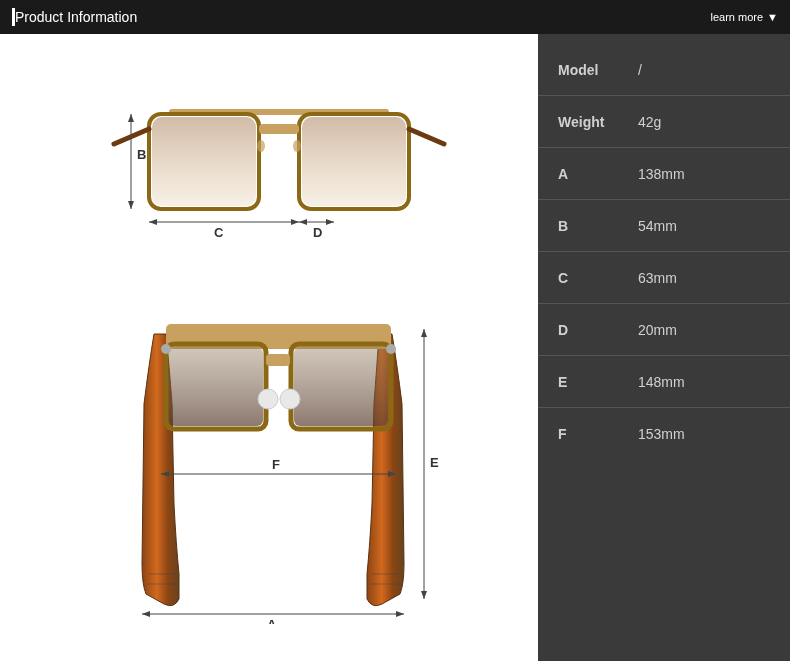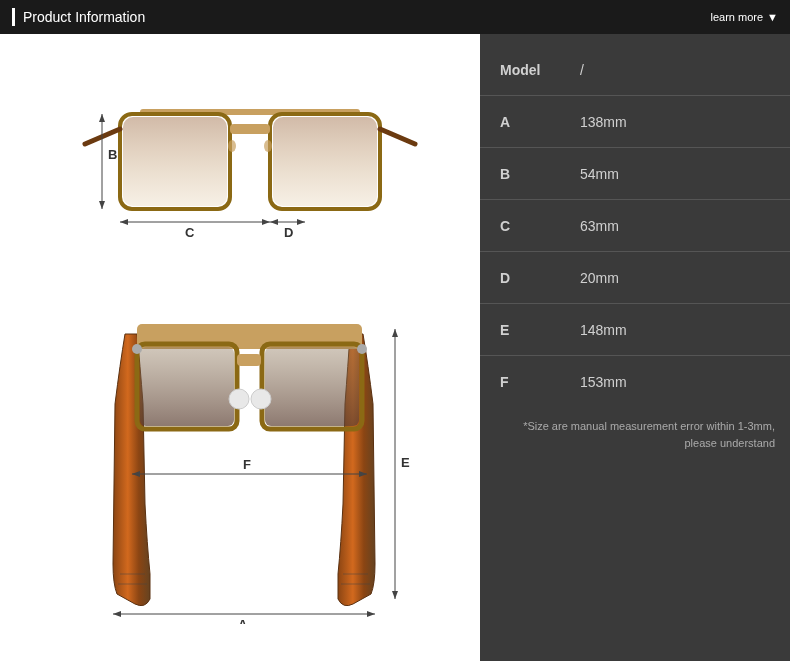--- a/index.html
+++ b/index.html
@@ -20,21 +20,20 @@
       justify-content: space-between;
       padding: 0 12px;
       height: 34px;
     }
     .header-title {
       font-size: 14px;
       color: #ffffff;
       font-weight: normal;
       display: flex;
       align-items: center;
-      gap: 8px;
     }
     .header-title-bar {
       width: 3px;
       height: 18px;
       background: #ffffff;
       display: inline-block;
     }
     .learn-more {
       font-size: 11px;
       color: #ffffff;
@@ -82,21 +81,21 @@
       width: 340px;
       height: 200px;
     }
     .glasses-top-svg {
       width: 370px;
       height: 320px;
     }
 
     
     .specs-panel {
-      width: 310px;
+      width: 252px;
       background: #3a3a3a;
       display: flex;
       flex-direction: column;
       padding-top: 10px;
     }
     .spec-row {
       display: flex;
       align-items: center;
       border-bottom: 1px solid #555;
       padding: 0 20px;
@@ -245,20 +244,24 @@
     </div>
   </div>
 
   <div class="specs-panel">
     <div id="spec-rows-container">
         <div class="spec-row">
           <span class="spec-label">Model</span>
           <span class="spec-value">/</span>
         </div>
         <div class="spec-row">
+          <span class="spec-label">Weight</span>
+          <span class="spec-value">42g</span>
+        </div>
+        <div class="spec-row">
           <span class="spec-label">A</span>
           <span class="spec-value">138mm</span>
         </div>
         <div class="spec-row">
           <span class="spec-label">B</span>
           <span class="spec-value">54mm</span>
         </div>
         <div class="spec-row">
           <span class="spec-label">C</span>
           <span class="spec-value">63mm</span>
@@ -269,16 +272,15 @@
         </div>
         <div class="spec-row">
           <span class="spec-label">E</span>
           <span class="spec-value">148mm</span>
         </div>
         <div class="spec-row">
           <span class="spec-label">F</span>
           <span class="spec-value">153mm</span>
         </div>
       </div>
-    <div class="spec-note">*Size are manual measurement error within 1-3mm, please understand</div>
   </div>
 
 </div>
 
 </body></html>

